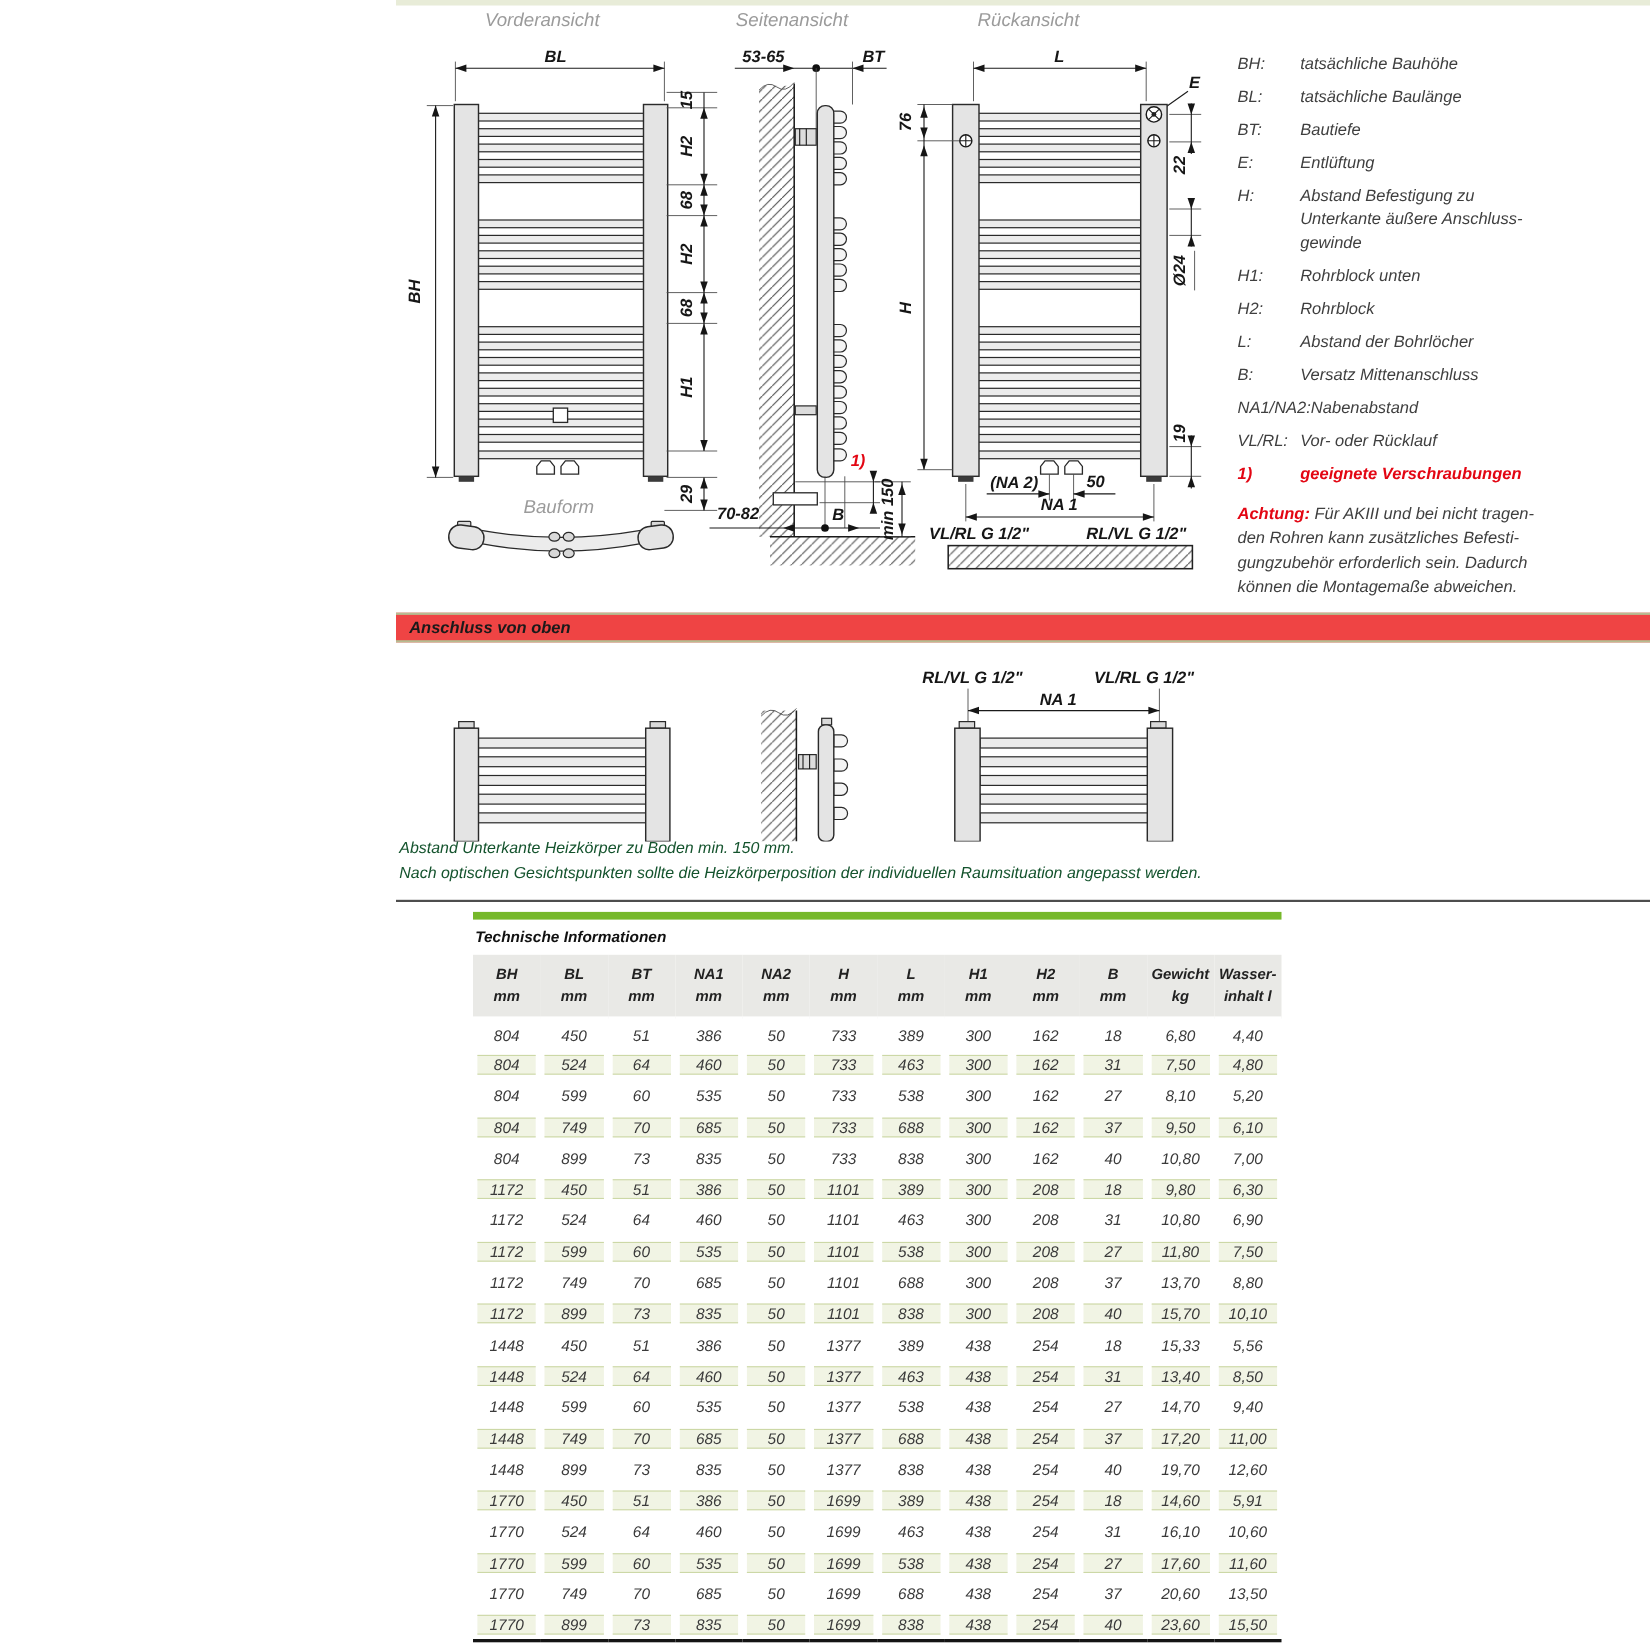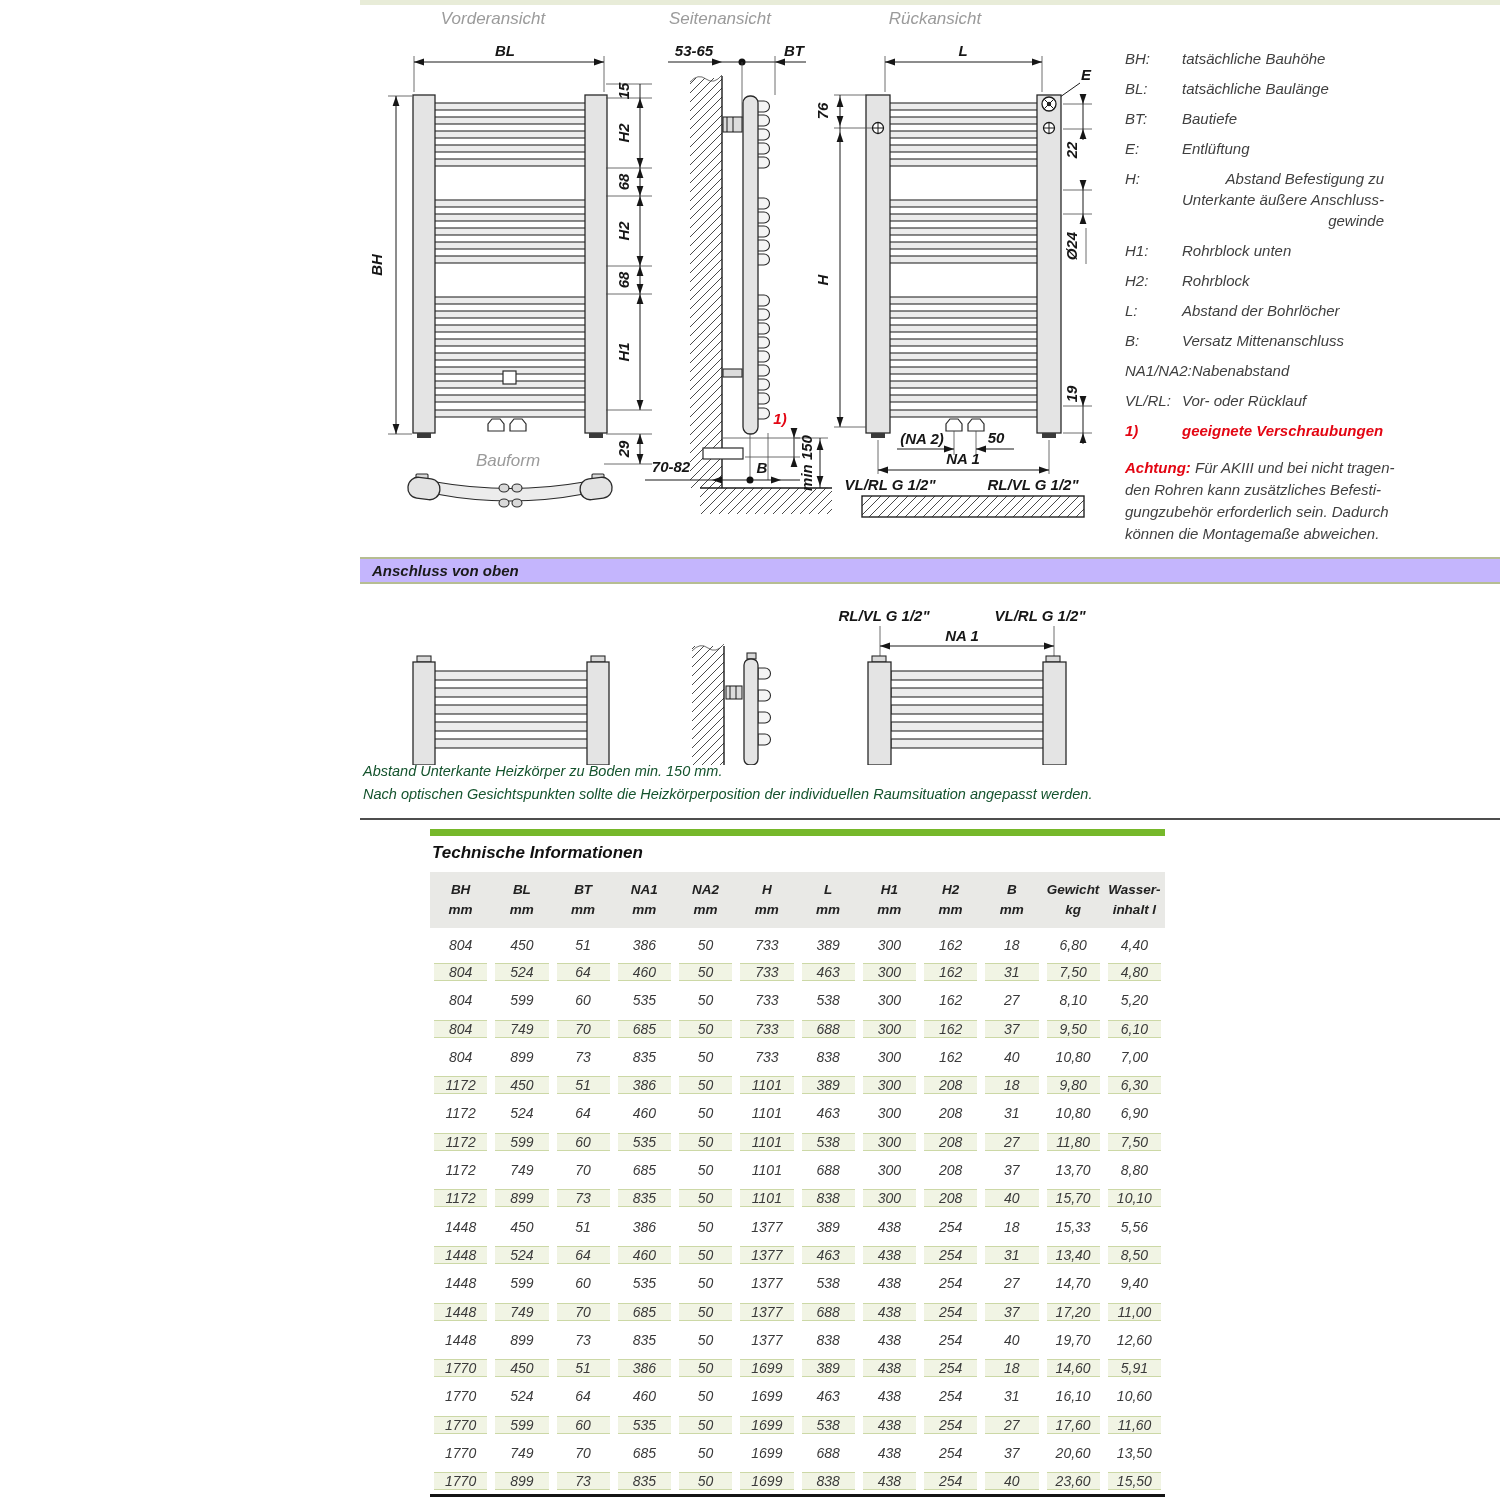--- a/index.html
+++ b/index.html
@@ -22,35 +22,35 @@
   .stub{fill:#fff;stroke:#2a2a2a;stroke-width:1.2;}
   .bump{fill:#f4f4f4;stroke:#2a2a2a;stroke-width:1.1;}
   .scr{fill:#fff;stroke:#1a1a1a;stroke-width:1.3;}
   .foot{fill:#3a3a3a;}
   .valve{fill:#dcdcdc;stroke:#2a2a2a;stroke-width:1.1;}
   .white{fill:#fff;stroke:#2a2a2a;stroke-width:1.2;}
   
   #legend{left:1125px;top:48px;width:372px;font-size:15px;line-height:21px;color:#3f3f3f;}
   .lg-row{display:flex;margin-bottom:9px;}
   .lg-key{flex:0 0 57px;}
-  .lg-txt{white-space:pre-line;text-align:right;}
+  .lg-txt{white-space:pre-line;}
   .lg-row.accent{color:#e30613;font-weight:bold;}
   #warning{margin-top:16px;line-height:22px;color:#3f3f3f;}
   #warning .red{color:#e30613;font-weight:bold;}
   
-  #connband{left:360px;top:557px;width:1140px;height:23px;background:#c4b5fd;
+  #connband{left:360px;top:557px;width:1140px;height:23px;background:#ef4444;
             border-top:2px solid #b6bd92;border-bottom:2px solid #b6bd92;}
   #connband span{display:block;padding:3px 0 0 12px;font-size:15px;font-weight:bold;color:#1a1a1a;}
   
   #notes{left:363px;top:760px;width:1100px;font-size:14.5px;line-height:23px;color:#14532d;}
   #rule{left:360px;top:818px;width:1140px;border-top:2px solid #4d4d4d;height:0;}
   
   #tablewrap{left:430px;top:829px;width:735px;}
   #tbar{height:7px;background:#76b82a;}
-  #ttitle{margin:7px 0 9px 2px;font-size:17px;font-weight:bold;color:#111;}
+  #ttitle{margin:7px 0 9px 2px;font-size:14px;font-weight:bold;color:#111;}
   table{width:735px;border-collapse:collapse;table-layout:fixed;border-bottom:3px solid #141414;}
   thead th{background:#e9e9e6;font-size:13.5px;font-weight:bold;color:#222;
            padding:8px 0 7px;line-height:1.5;border-bottom:4px solid #fff;}
   tbody tr{height:28.3px;}
   tbody td{padding:0;font-size:14px;color:#3a3a3a;}
   .box{margin:0 4px;height:100%;display:flex;align-items:center;justify-content:center;}
   tr.alt .box{background:#f1f4e4;border-top:1px solid #ccd8a6;border-bottom:1px solid #ccd8a6;}
 </style>
 </head>
 <body>

